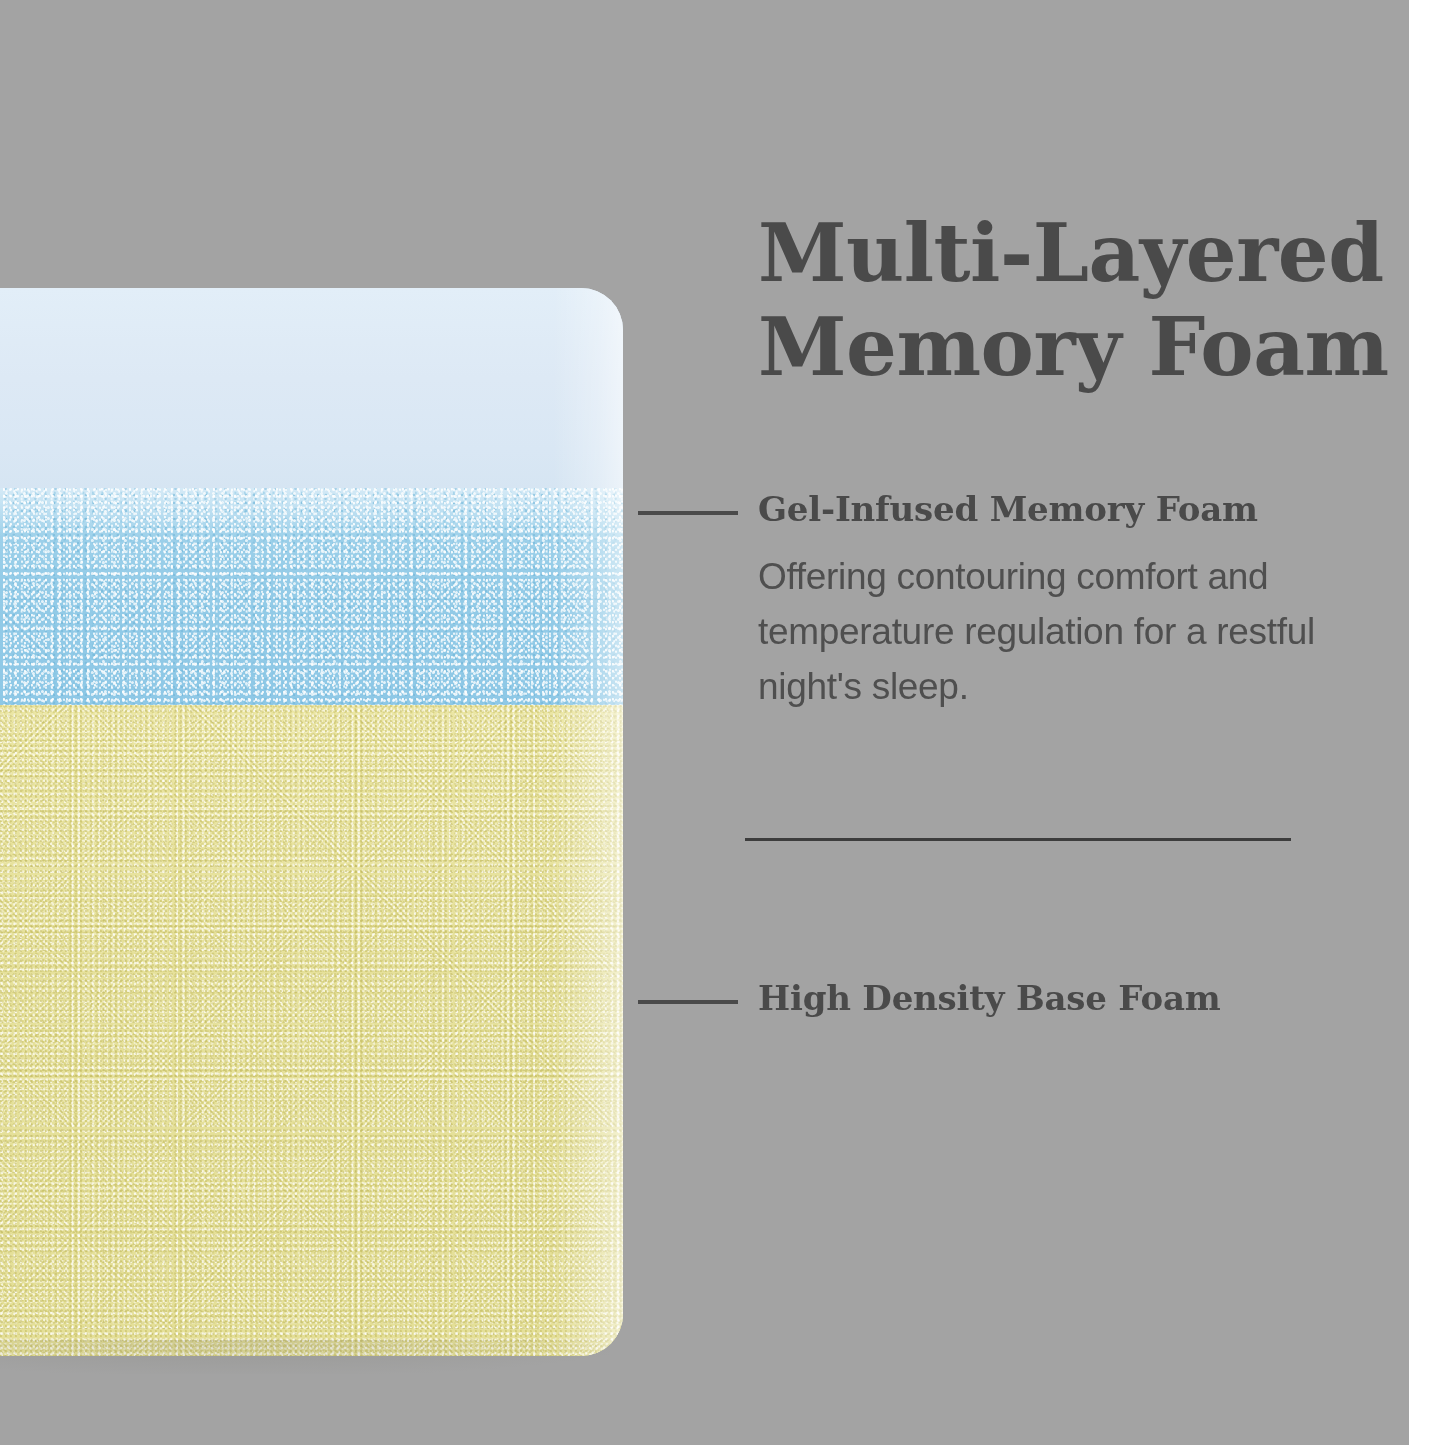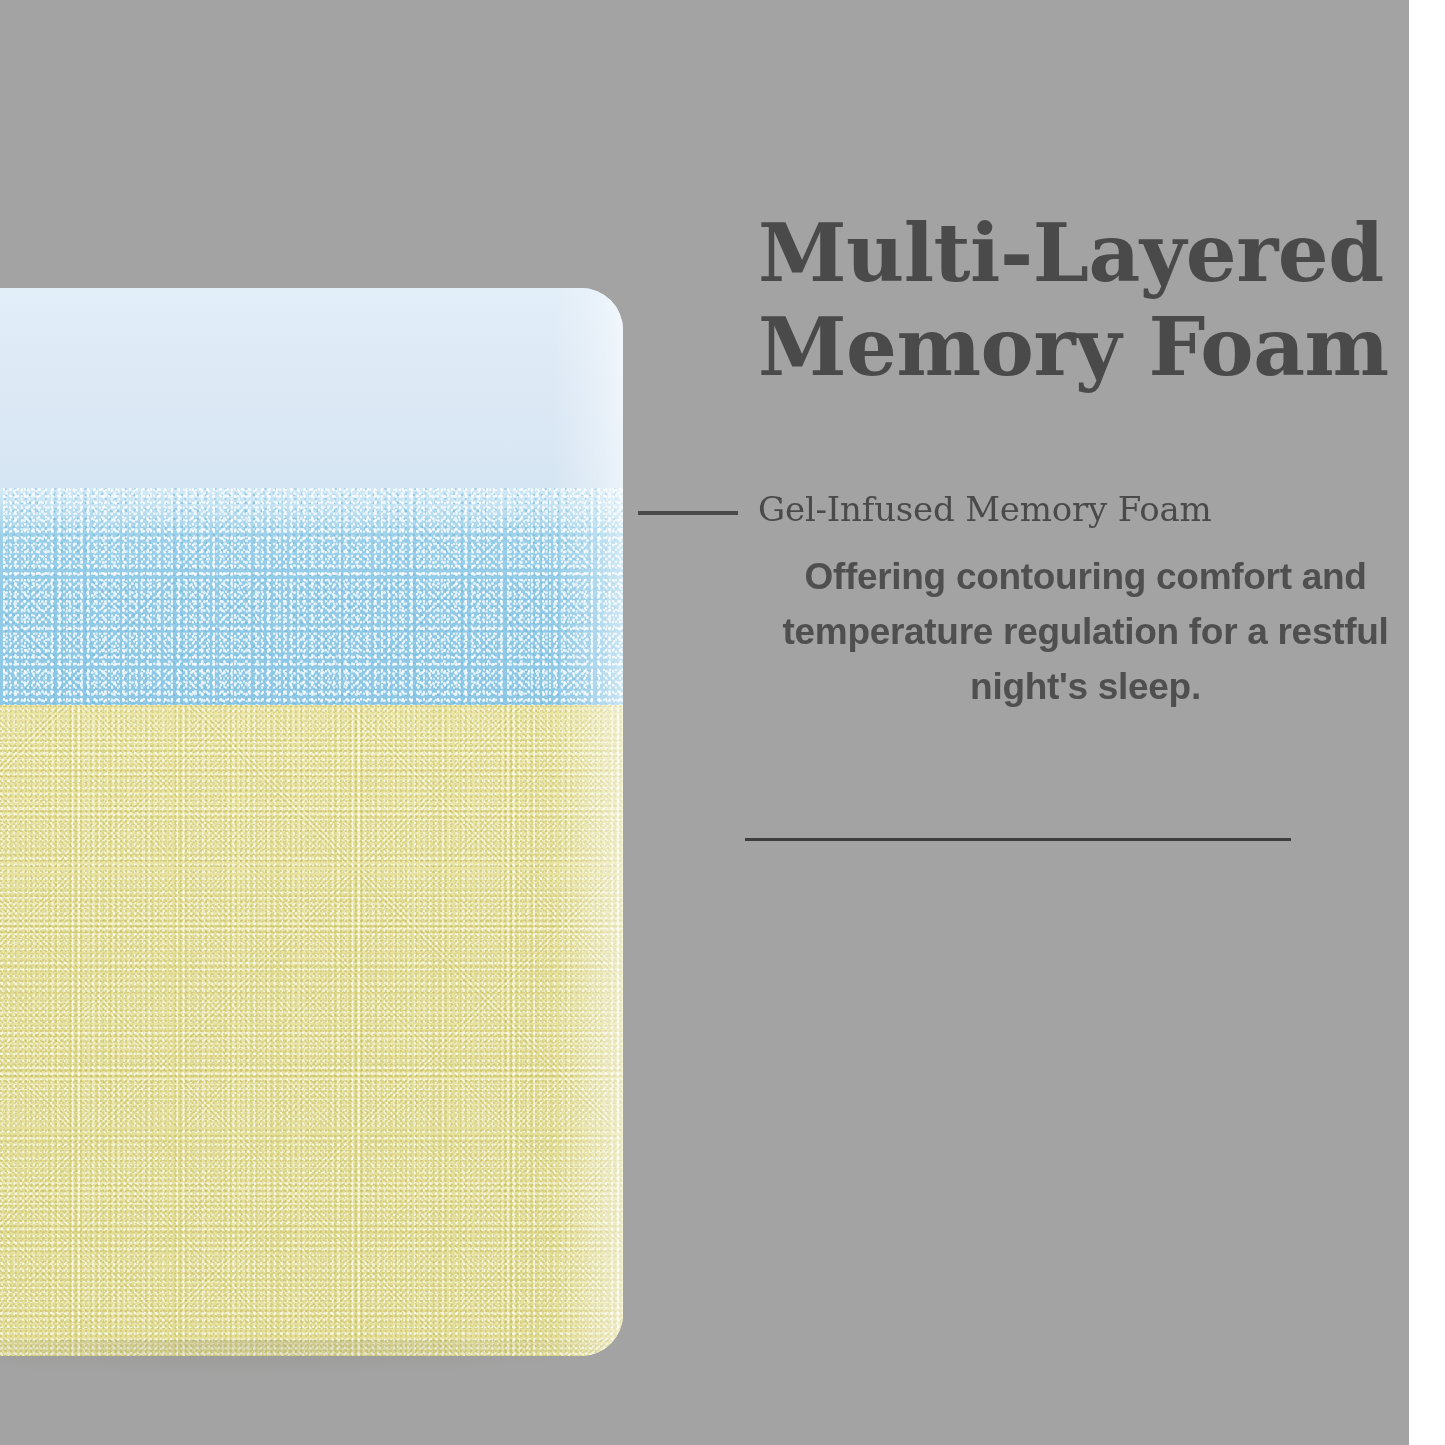--- a/index.html
+++ b/index.html
@@ -155,38 +155,37 @@
     position: absolute;
     left: -120px;
     top: 23px;
     width: 100px;
     height: 4px;
     background: #4a4a4a;
   }
 
   .section-title {
     font-family: "DejaVu Serif", "Liberation Serif", serif;
-    font-weight: 400;
+    font-weight: 700;
     font-size: 34px;
     line-height: 42px;
     letter-spacing: -0.2px;
     color: #4a4a4a;
     white-space: nowrap;
   }
 
   .section-body {
     margin-top: 11px;
     width: 655px;
     font-family: "Liberation Sans", sans-serif;
-    font-weight: 700;
+    font-weight: 400;
     font-size: 37px;
     line-height: 55px;
     letter-spacing: -0.3px;
     color: #4f4f4f;
-    text-align: center;
   }
 
   #section-divider {
     position: absolute;
     left: 745px;
     top: 838px;
     width: 546px;
     height: 3px;
     background: #3d3d3d;
   }
@@ -211,19 +210,23 @@
 
     <div class="section" id="section-gel">
       <div class="section-head">
         <span class="leader-dash"></span>
         <div class="section-title">Gel-Infused Memory Foam</div>
       </div>
       <p class="section-body">Offering contouring comfort and temperature regulation for a restful night's sleep.</p>
     </div>
 
     <div class="section" id="section-base">
+      <div class="section-head">
+        <span class="leader-dash"></span>
+        <div class="section-title">High Density Base Foam</div>
+      </div>
     </div>
 
   </div>
 
   <div id="section-divider"></div>
 
 </div>
 
 </body></html>

